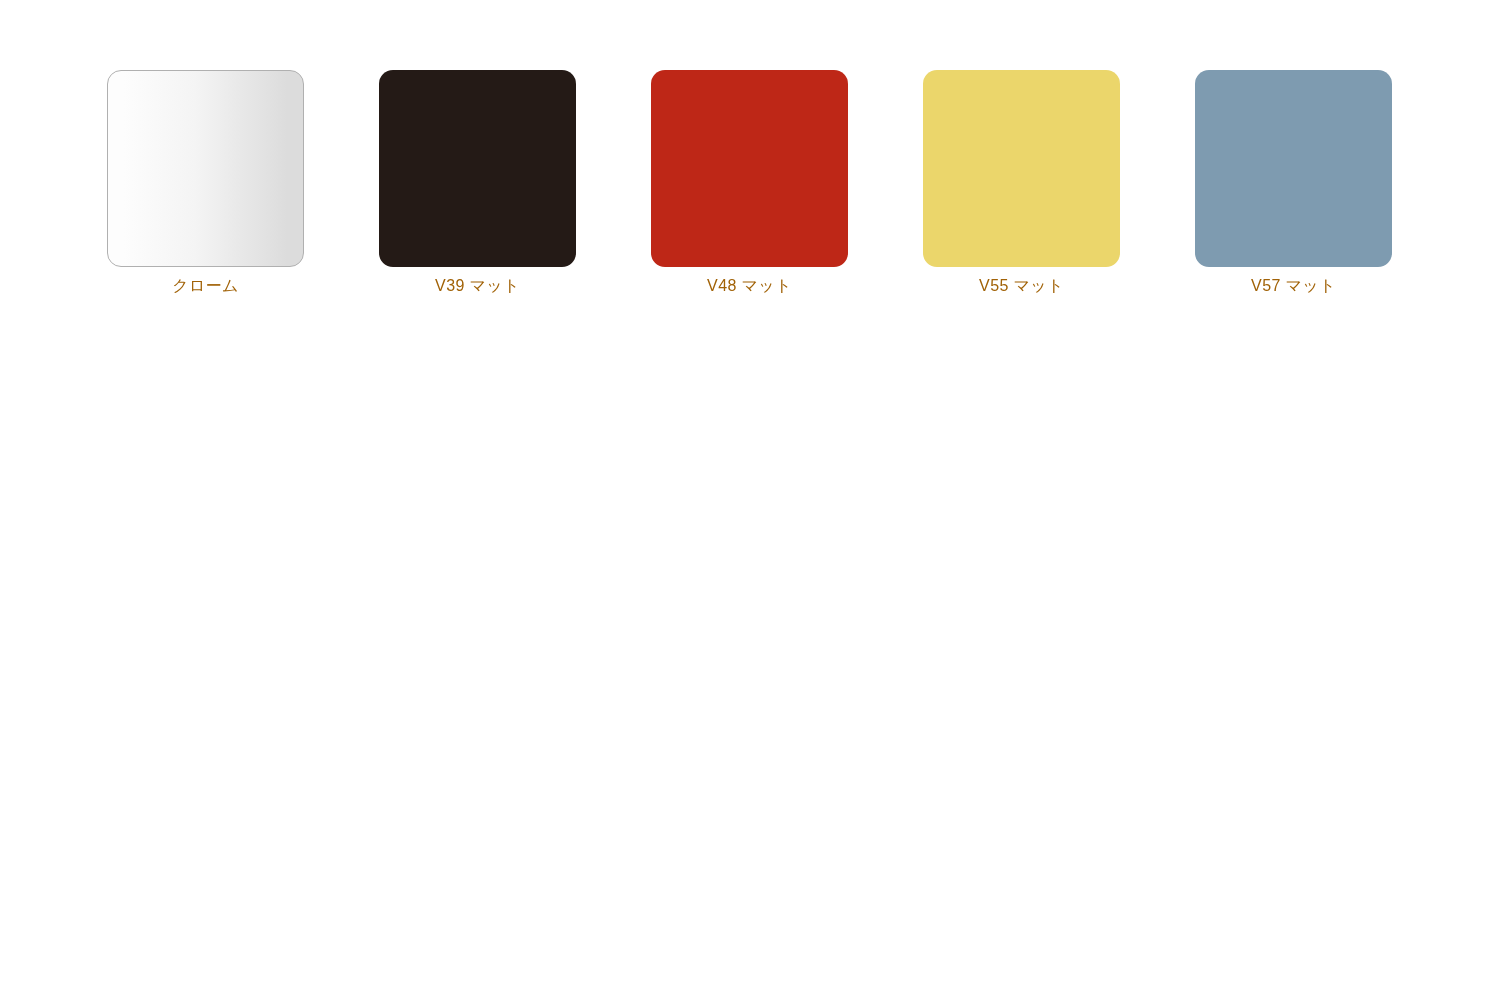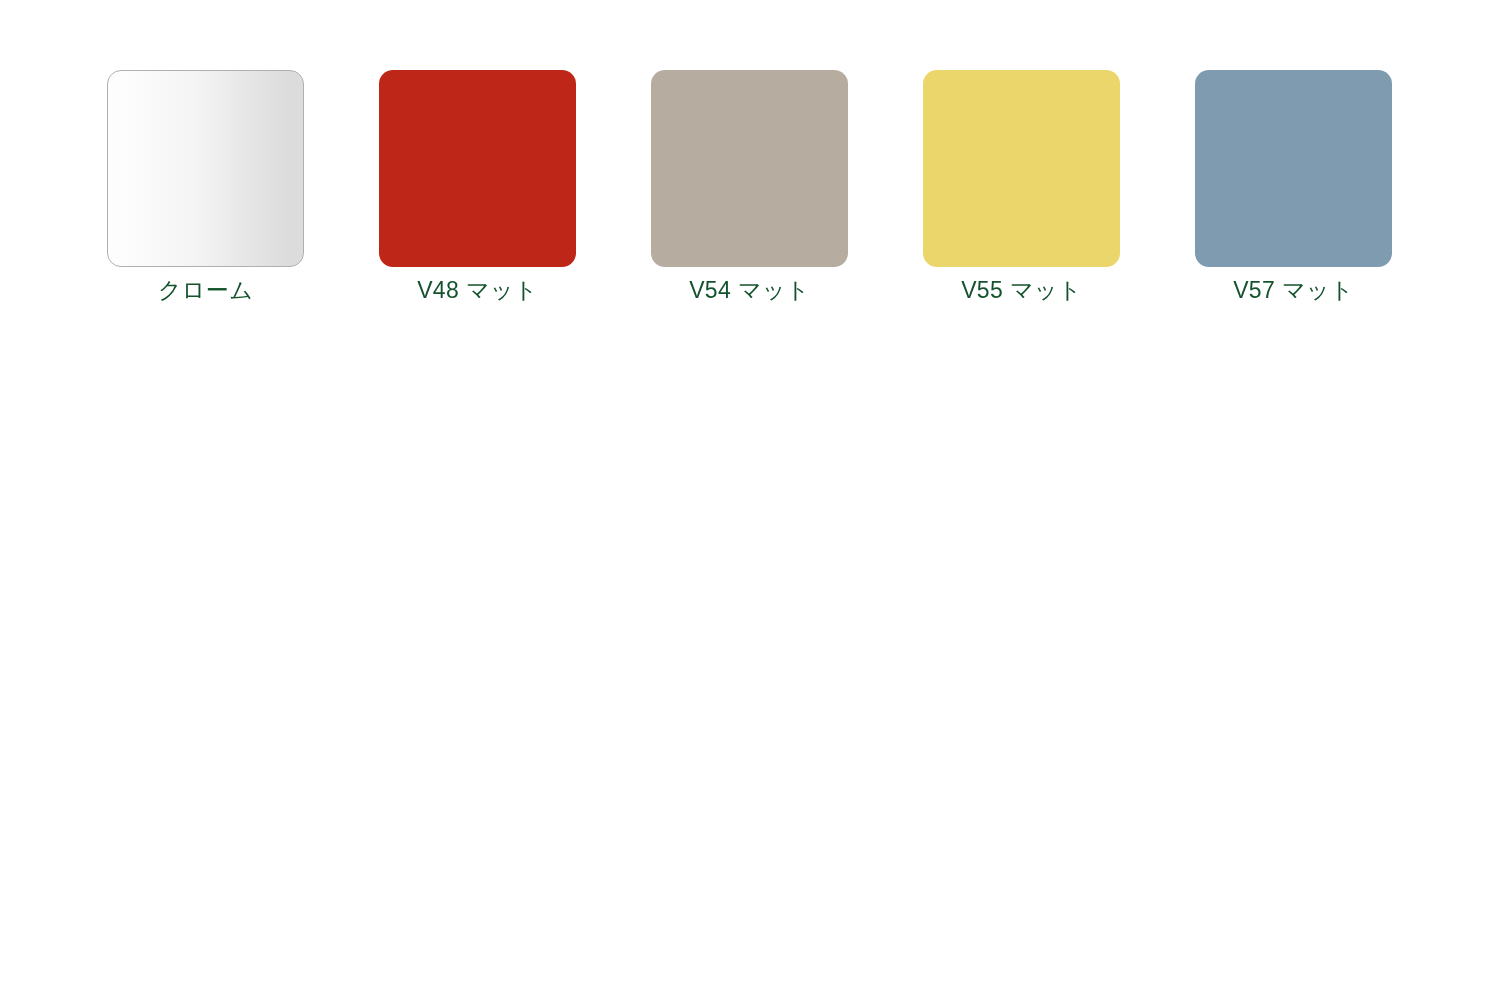--- a/index.html
+++ b/index.html
@@ -49,45 +49,45 @@
     position: relative;
   }
 
   
   .swatch-chip.bordered {
     border: 1px solid #b9b9b9;
   }
 
   .swatch-label {
     margin-top: 9px;
-    font-size: 23px;
+    font-size: 16px;
     line-height: 1.25;
-    color: #14532d;
+    color: #a16207;
     letter-spacing: 0.4px;
     white-space: nowrap;
     text-align: right;
     font-family: "Liberation Sans", "DejaVu Sans", sans-serif;
   }
 </style>
 </head>
 <body style="background: rgb(255, 255, 255);">
 
 <div class="swatch-board">
   <div class="swatch-grid">
       <div class="swatch-cell">
         <div class="swatch-chip bordered" style="background: linear-gradient(90deg, rgb(253, 253, 253) 0%, rgb(253, 253, 253) 8%, rgb(244, 244, 244) 45%, rgb(220, 220, 220) 92%, rgb(220, 220, 220) 100%); border-color: rgb(176, 176, 176);"></div>
         <div class="swatch-label">クローム</div>
       </div>
       <div class="swatch-cell">
+        <div class="swatch-chip" style="background: rgb(36, 26, 22);"></div>
+        <div class="swatch-label">V39 マット</div>
+      </div>
+      <div class="swatch-cell">
         <div class="swatch-chip" style="background: rgb(190, 39, 23);"></div>
         <div class="swatch-label">V48 マット</div>
-      </div>
-      <div class="swatch-cell">
-        <div class="swatch-chip" style="background: rgb(182, 173, 160);"></div>
-        <div class="swatch-label">V54 マット</div>
       </div>
       <div class="swatch-cell">
         <div class="swatch-chip" style="background: rgb(235, 214, 107);"></div>
         <div class="swatch-label">V55 マット</div>
       </div>
       <div class="swatch-cell">
         <div class="swatch-chip" style="background: rgb(126, 155, 176);"></div>
         <div class="swatch-label">V57 マット</div>
       </div>
     </div>

